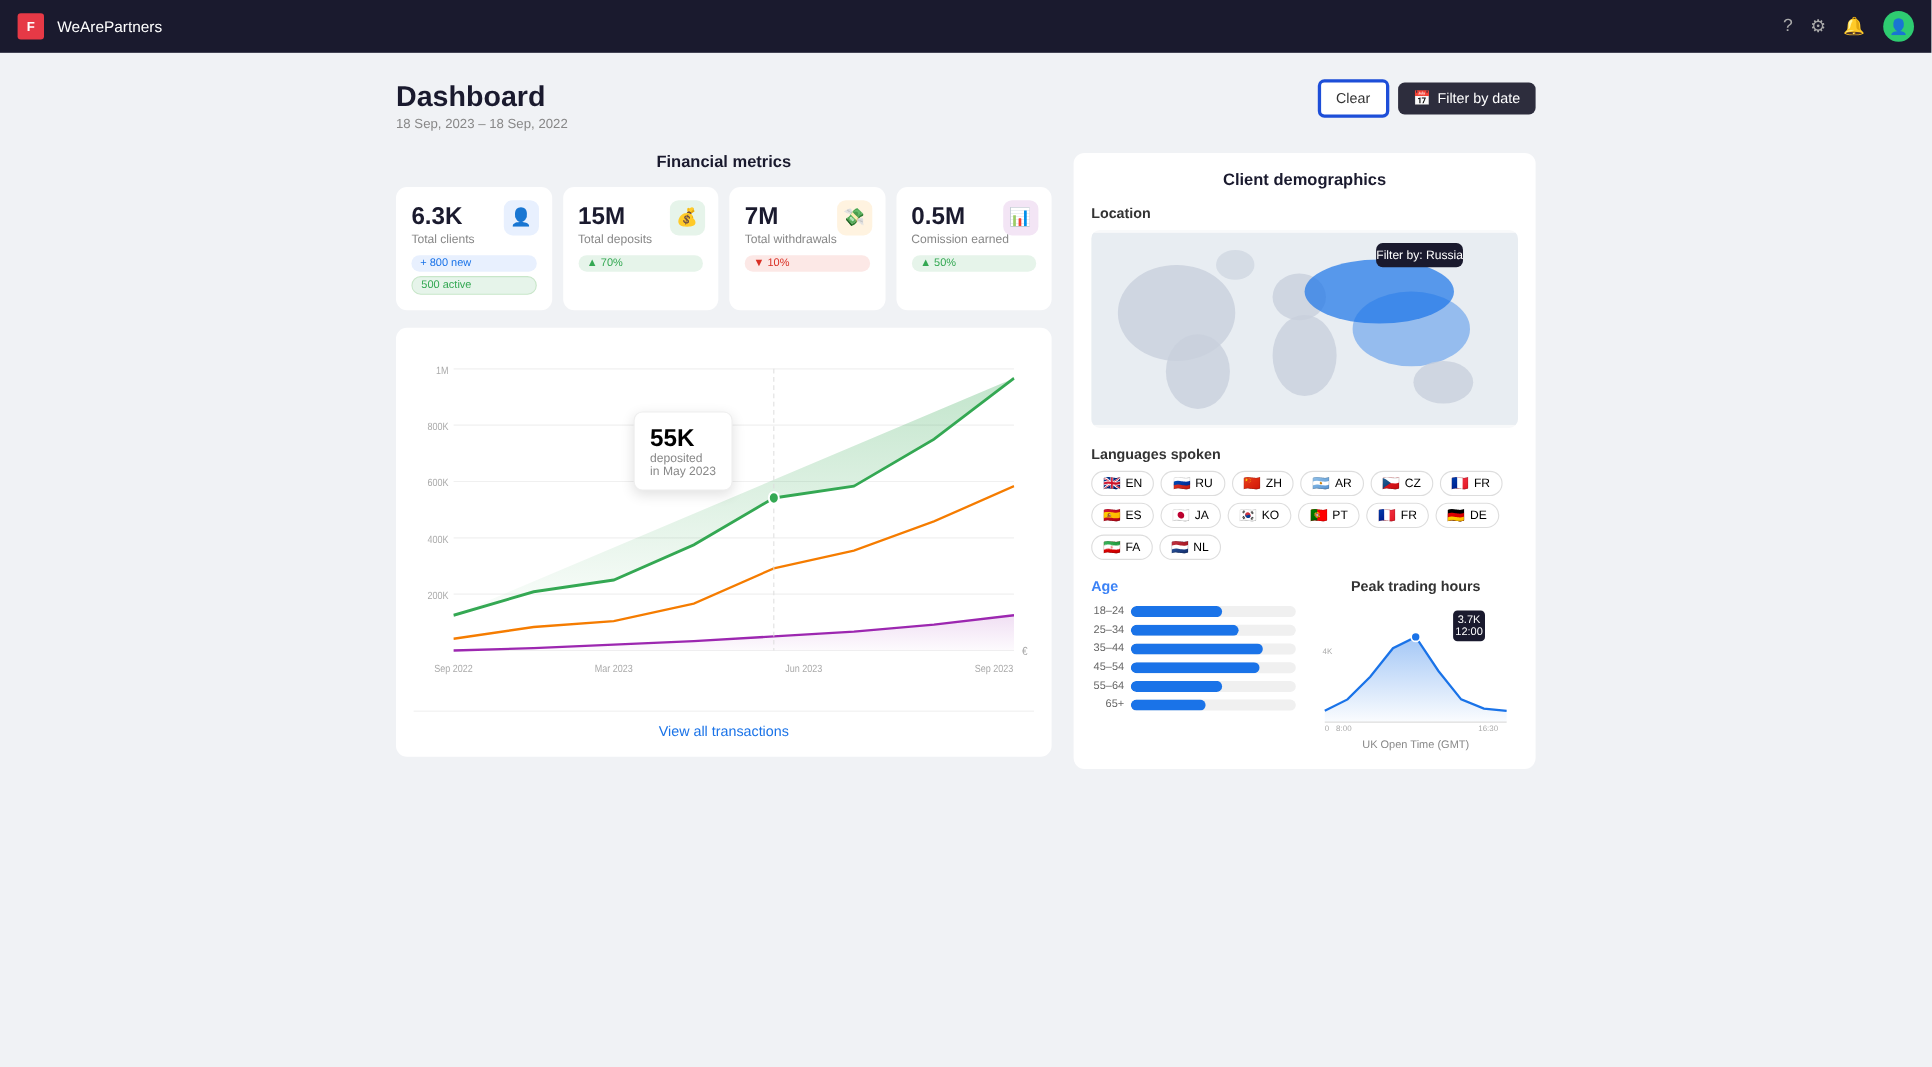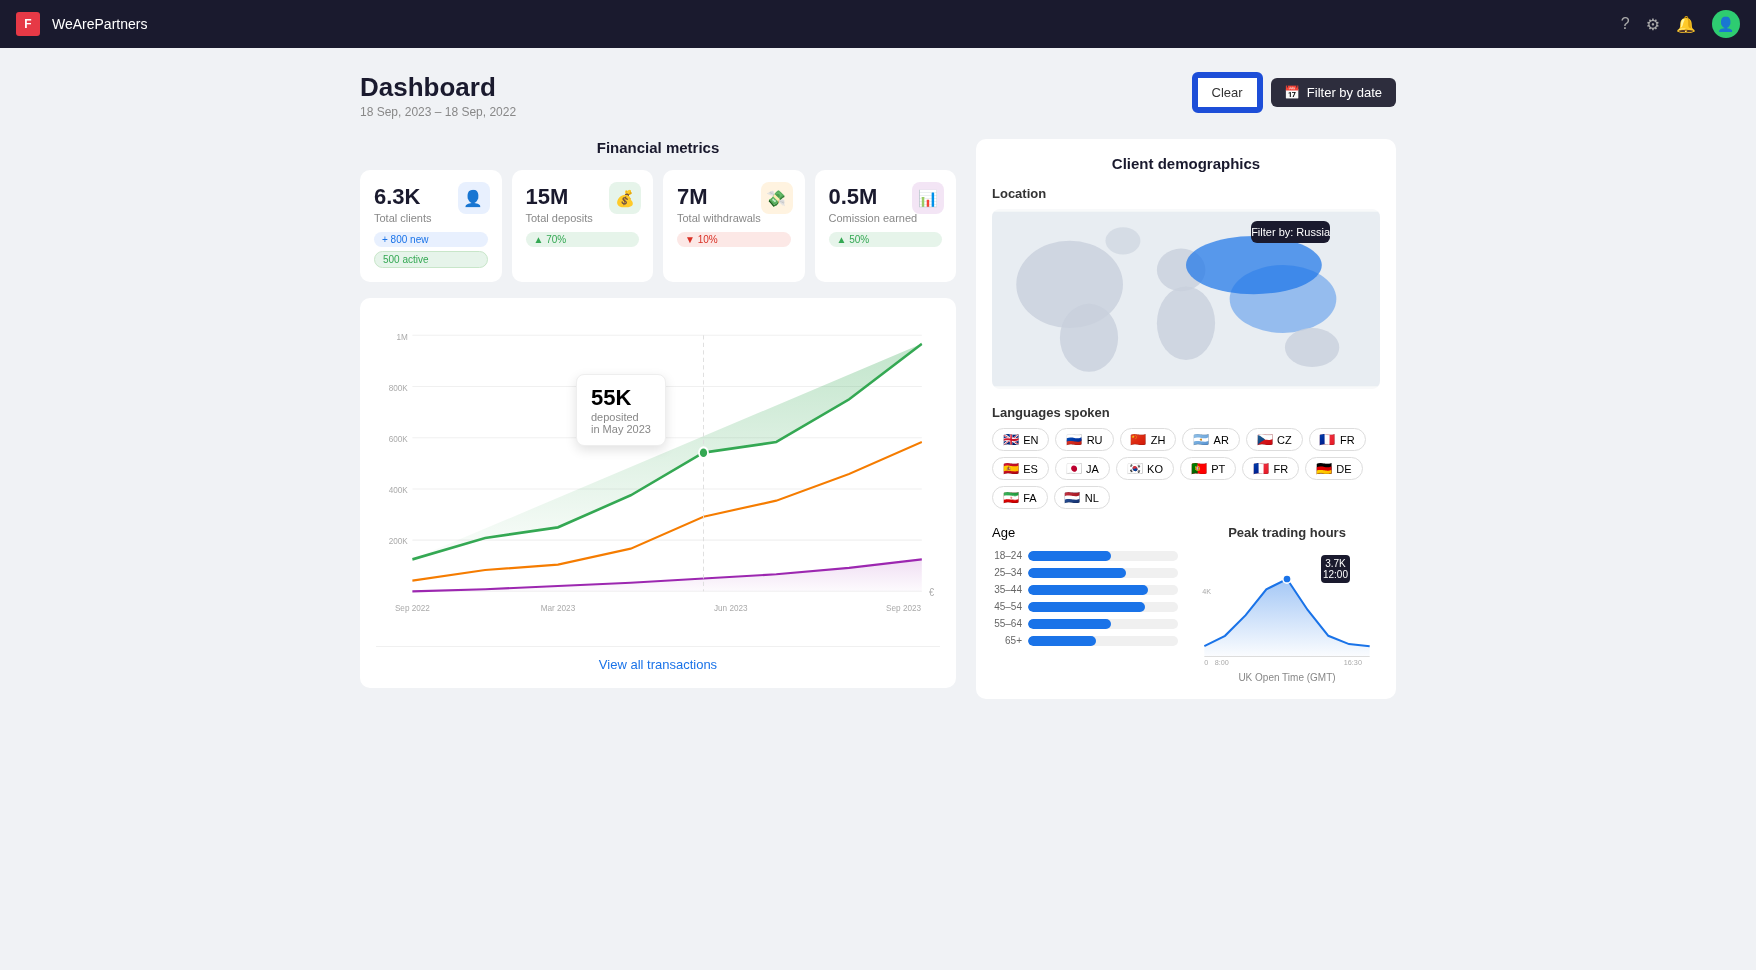--- a/index.html
+++ b/index.html
@@ -47,21 +47,21 @@
       margin-bottom: 20px;
       gap: 16px;
     }
     .header-titles { flex: 1; }
     .header-titles h1 { font-size: 26px; font-weight: 700; color: #1a1a2e; }
     .header-titles .subtitle { color: #888; font-size: 12px; margin-top: 2px; }
     .header-actions { display: flex; gap: 8px; align-items: center; }
 
     .btn-clear {
       background: white;
-      border: 6px solid #1d4ed8;
+      border: 3px solid #1d4ed8;
       border-radius: 6px;
       padding: 7px 14px;
       font-size: 13px;
       cursor: pointer;
       color: #333;
     }
     .btn-filter-date {
       background: #2d2d3d;
       border: none;
       border-radius: 6px;
@@ -209,21 +209,21 @@
       cursor: pointer;
     }
     .lang-flag { font-size: 13px; }
 
     
     .bottom-demographics {
       display: grid;
       grid-template-columns: 1fr 1fr;
       gap: 16px;
     }
-    .age-section .age-label { font-size: 13px; font-weight: 400; margin-bottom: 10px; color: #000000; }
+    .age-section .age-label { font-size: 13px; font-weight: 700; margin-bottom: 10px; color: #3b82f6; }
     .age-bar-row { display: flex; align-items: center; gap: 6px; margin-bottom: 6px; }
     .age-bar-label { font-size: 10px; color: #666; width: 30px; text-align: right; }
     .age-bar-bg { flex: 1; height: 10px; background: #f0f0f0; border-radius: 5px; overflow: hidden; }
     .age-bar-fill { height: 100%; background: #1a73e8; border-radius: 5px; }
 
     .peak-section .peak-label { font-size: 13px; font-weight: 600; margin-bottom: 10px; color: #333; text-align: center; }
     .peak-chart-area { position: relative; height: 120px; }
     .peak-tooltip {
       position: absolute;
       top: 5px; right: 30px;

